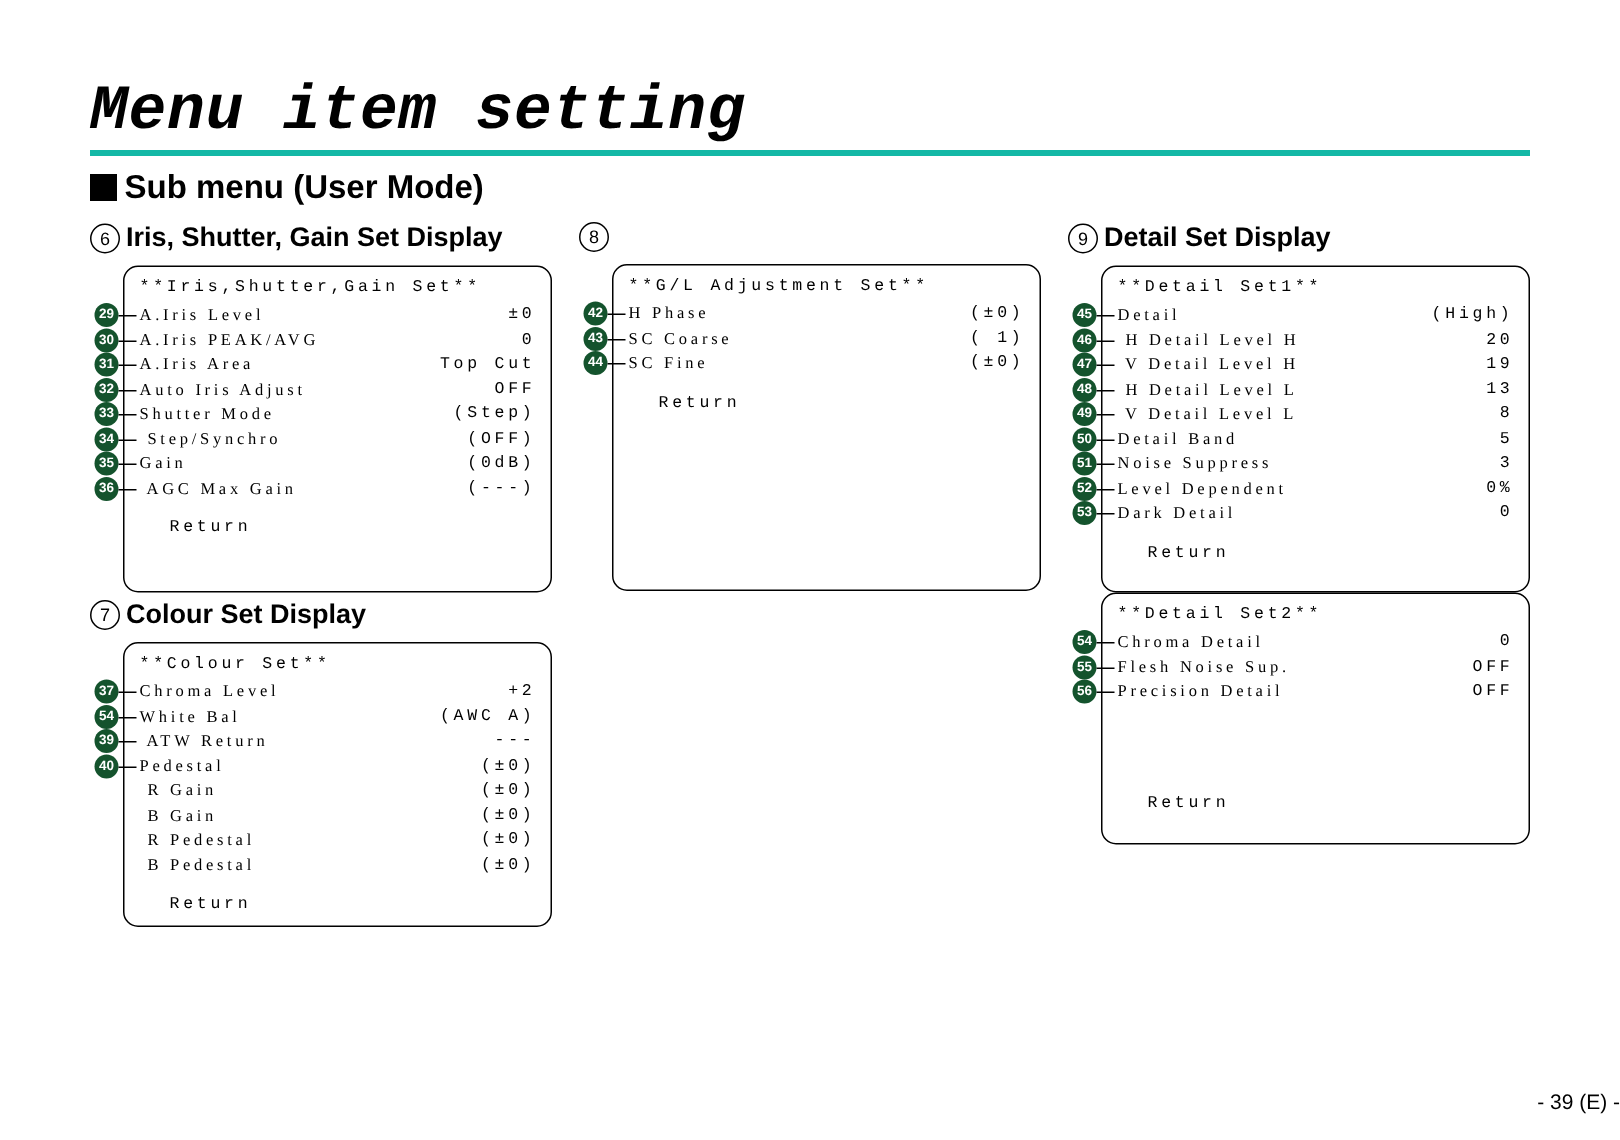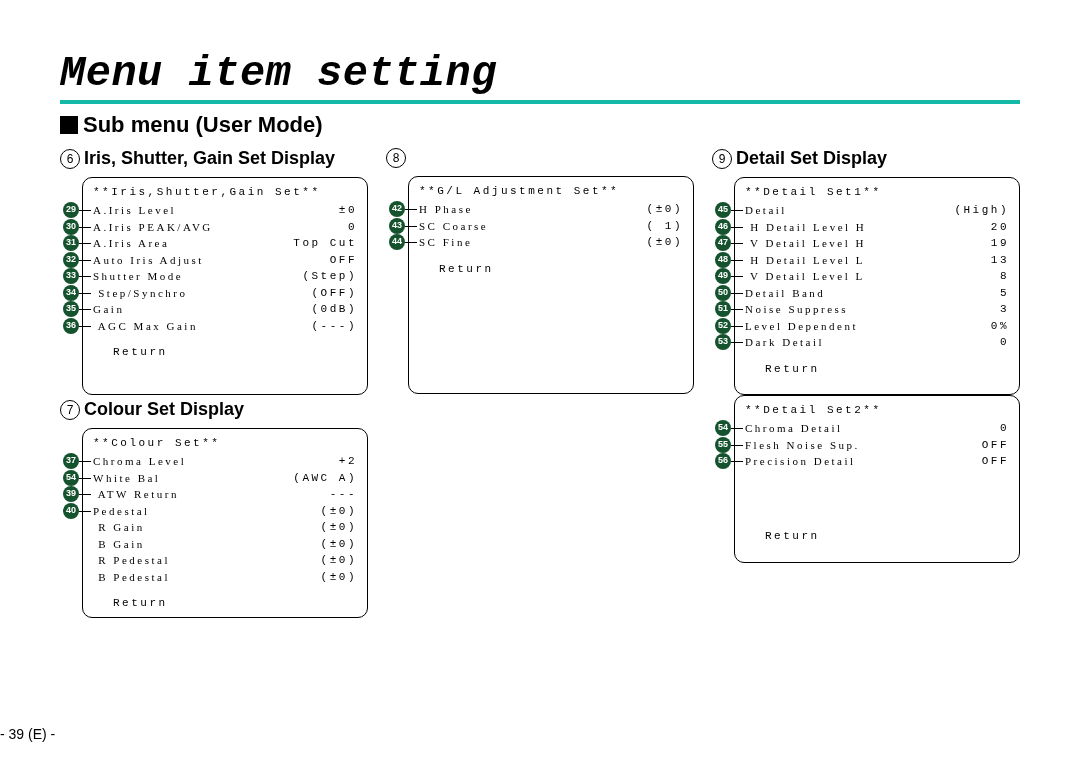--- a/index.html
+++ b/index.html
@@ -121,21 +121,21 @@
     position: absolute;
     left: 16px;
     top: 50%;
     width: 12px;
     border-top: 1px solid #000;
   }
   .footer {
     position: absolute;
     bottom: 18px;
     left: 0; right: 0;
-    text-align: left;
+    text-align: right;
     font-size: 14px;
   }
   .pad-bottom { min-height: 200px; }
 </style>
 </head>
 <body>
 
 <div class="page">
 
   <h1 class="title">Menu item setting</h1>

